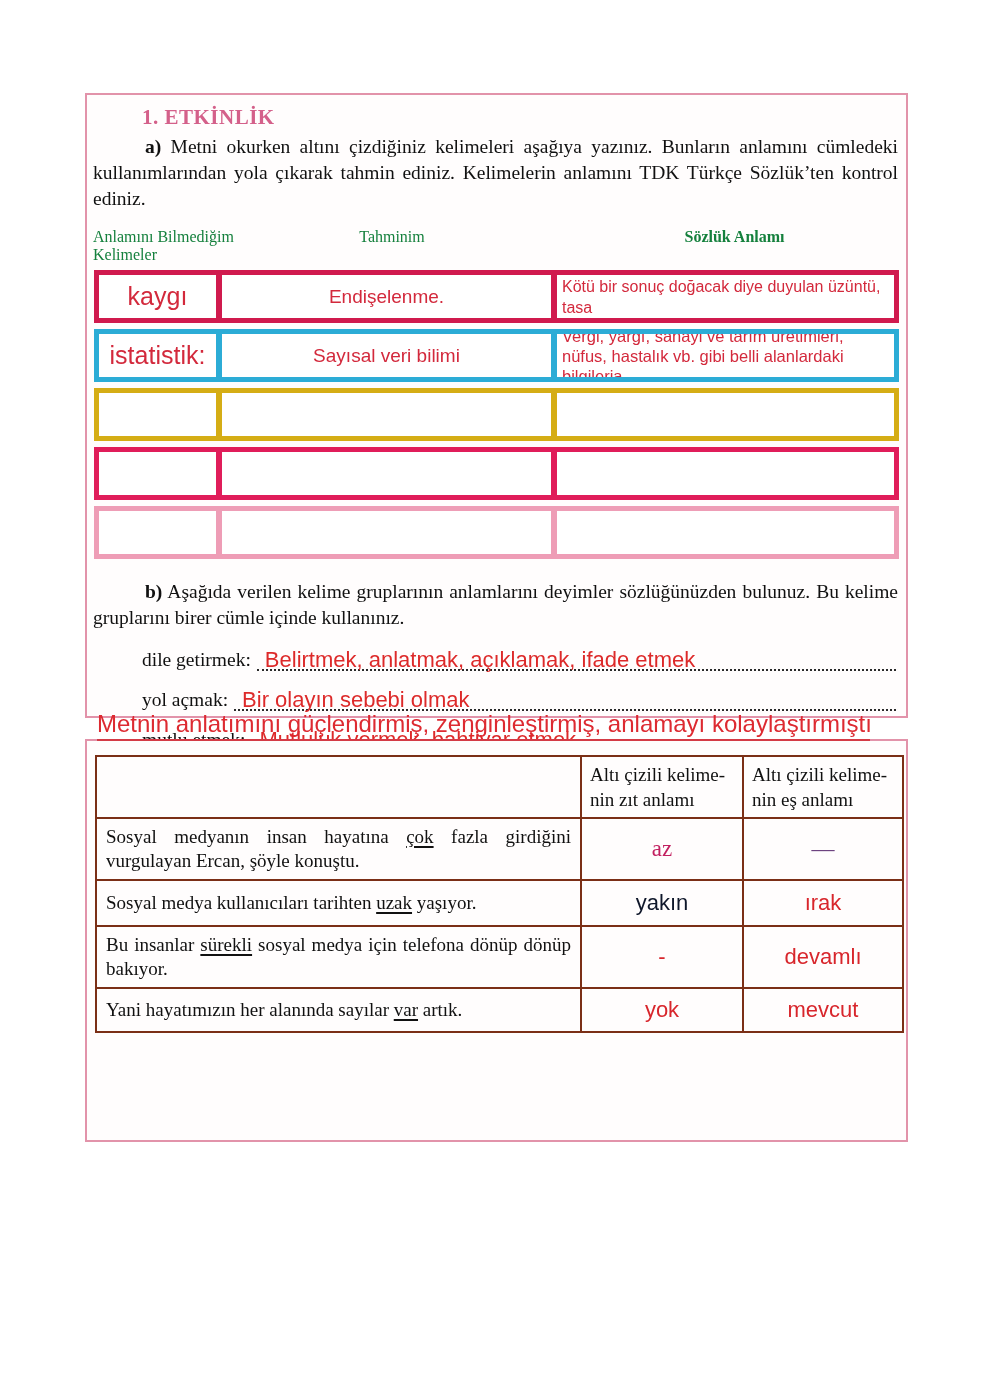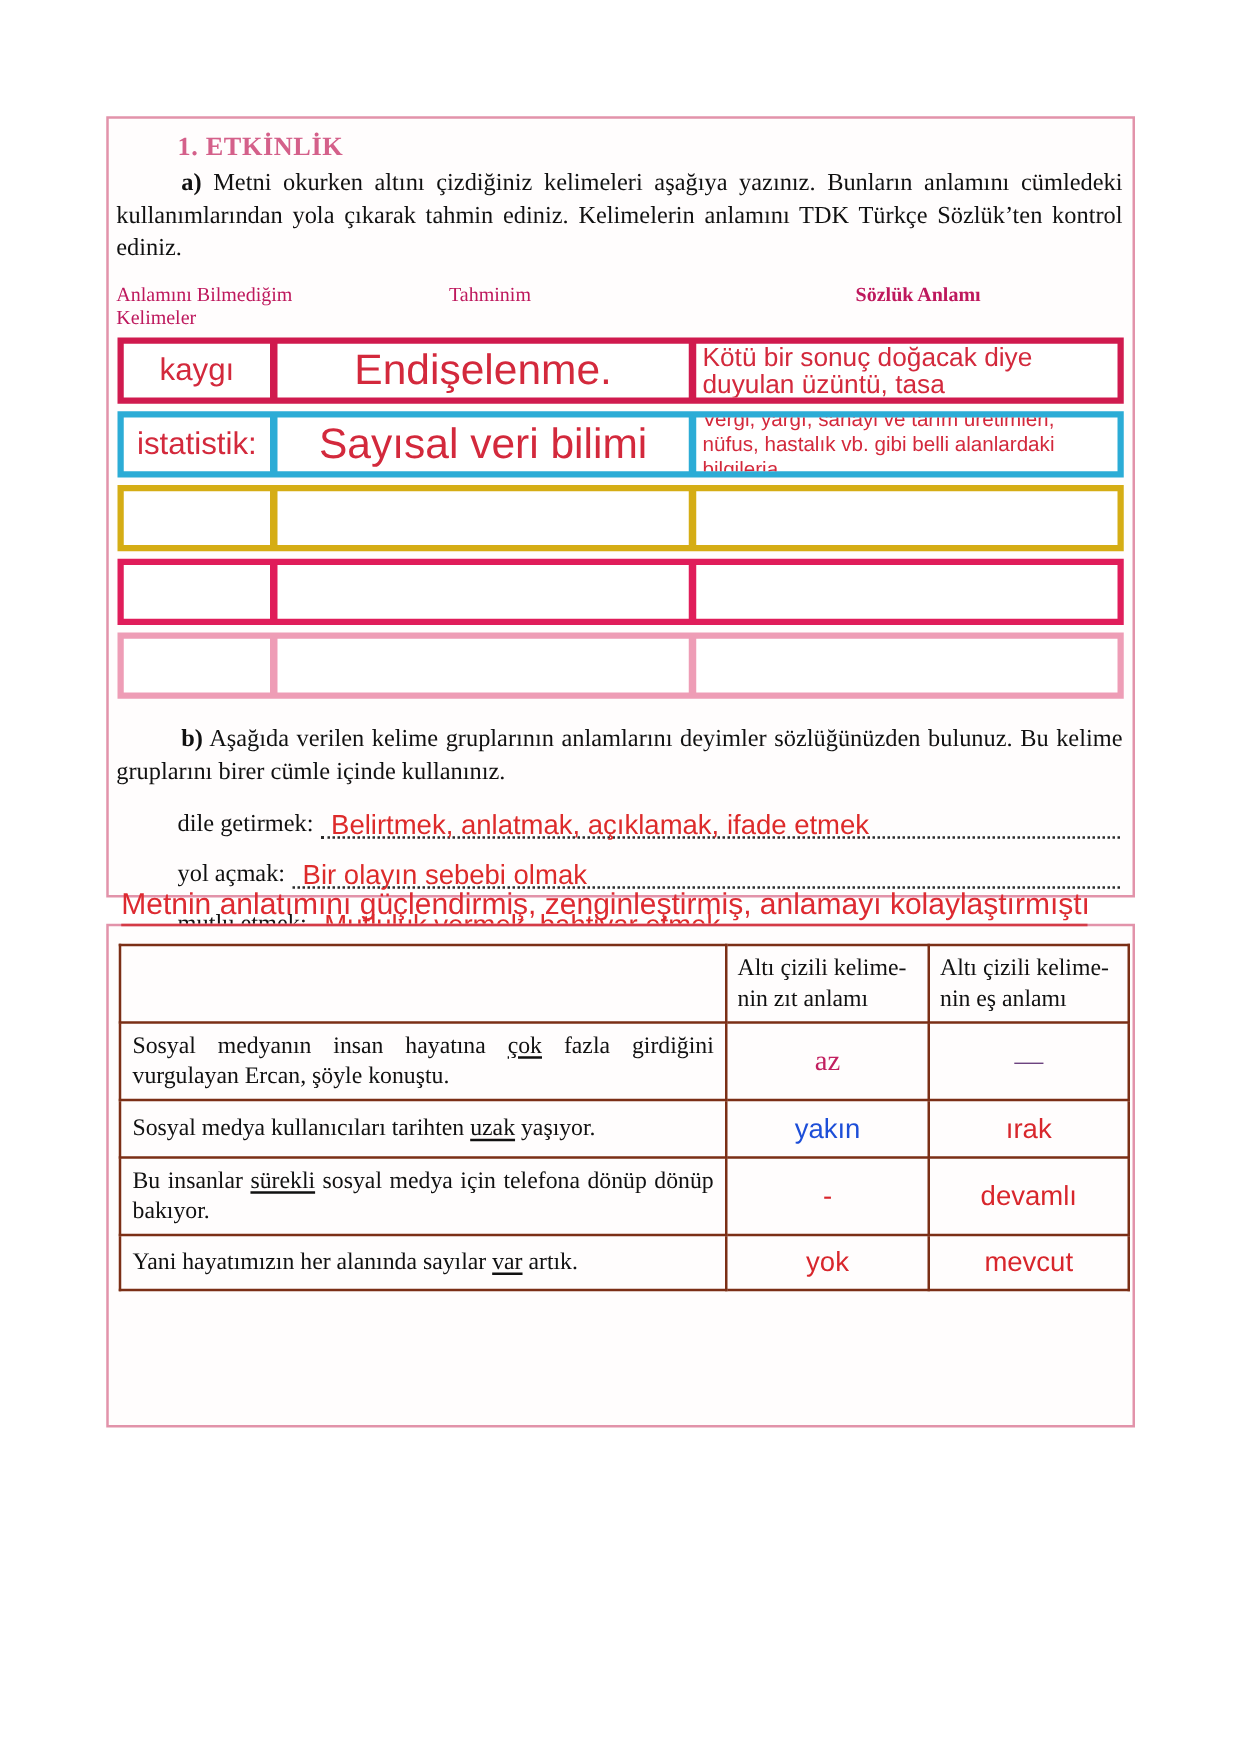--- a/index.html
+++ b/index.html
@@ -11,33 +11,33 @@
   #box1{top:93px;height:625px;}
   #box2{top:739px;height:403px;}
 
   .etk-heading{font-weight:bold;font-size:21px;color:#d4608a;letter-spacing:.5px;}
   #box1 .etk-heading{margin:10px 0 2px 55px;}
   .para{font-size:19.5px;line-height:26px;text-align:justify;margin:4px 8px 0 6px;text-indent:52px;}
   .para b{font-weight:bold;}
 
   
   .t1-labels{position:relative;height:44px;margin-top:14px;}
-  .t1-label{position:absolute;font-size:16px;line-height:18px;color:#be185d;}
+  .t1-label{position:absolute;font-size:16px;line-height:18px;color:#15803d;}
   .lab1{left:6px;top:2px;width:200px;}
   .lab2{left:220px;top:2px;width:170px;text-align:center;}
   .lab3{left:560px;top:2px;width:175px;text-align:center;font-weight:bold;}
 
   
   .t1{margin:0 7px 0 7px;}
   .t1-row{display:grid;grid-template-columns:117px 329px 1fr;gap:6px;padding:5px;margin-bottom:6px;box-sizing:border-box;height:53px;}
   .t1-cell{background:#ffffff;display:flex;align-items:center;overflow:hidden;}
   .t1-word{justify-content:center;font-family:"Liberation Sans",sans-serif;font-size:25px;color:#d3293c;}
-  .t1-guess{justify-content:center;font-family:"Liberation Sans",sans-serif;font-size:34px;color:#d3293c;}
+  .t1-guess{justify-content:center;font-family:"Liberation Sans",sans-serif;font-size:19px;color:#d3293c;}
   .t1-dict{justify-content:flex-start;font-family:"Liberation Sans",sans-serif;color:#d3293c;padding:1px 5px;line-height:21px;}
-  .r0 .t1-dict{font-size:21px;}
+  .r0 .t1-dict{font-size:16px;}
   .r1 .t1-dict{font-size:16.5px;line-height:20px;}
 
   
   .sec-b{margin-top:20px;}
   .idiom-line{display:flex;align-items:flex-end;margin:9px 10px 0 55px;height:31px;}
   .idiom-label{font-size:19.5px;white-space:nowrap;padding-right:6px;}
   .idiom-fill{flex:1;border-bottom:2.5px dotted #2a2a2a;position:relative;height:28px;}
   .idiom-answer{position:absolute;left:8px;bottom:-4px;color:#dd2a2a;
                 font-family:"Liberation Sans",sans-serif;font-size:22px;white-space:nowrap;}
   .para-c{font-size:19.5px;margin:12px 8px 0 55px;}
@@ -151,21 +151,21 @@
         <th class="hdr">Altı çizili kelime-
 nin eş anlamı</th>
       </tr>
       <tr class="row-h1">
         <td class="sent"><span>Sosyal medyanın insan hayatına </span><span class="uw">çok</span><span> fazla girdiğini vurgulayan Ercan, şöyle konuştu.</span></td>
         <td class="ans printed" style="color: rgb(194, 32, 96);">az</td>
         <td class="ans printed" style="color: rgb(109, 67, 128);">—</td>
       </tr>
       <tr class="row-h2">
         <td class="sent"><span>Sosyal medya kullanıcıları tarihten </span><span class="uw">uzak</span><span> yaşıyor.</span></td>
-        <td class="ans" style="color: #1d4ed8;">yakın</td>
+        <td class="ans" style="color: #0f172a;">yakın</td>
         <td class="ans" style="color: rgb(216, 38, 44);">ırak</td>
       </tr>
       <tr class="row-h3">
         <td class="sent"><span>Bu insanlar </span><span class="uw">sürekli</span><span> sosyal medya için telefona dönüp dönüp bakıyor.</span></td>
         <td class="ans" style="color: rgb(216, 38, 44);">-</td>
         <td class="ans" style="color: rgb(216, 38, 44);">devamlı</td>
       </tr>
       <tr class="row-h4">
         <td class="sent"><span>Yani hayatımızın her alanında sayılar </span><span class="uw">var</span><span> artık.</span></td>
         <td class="ans" style="color: rgb(216, 38, 44);">yok</td>

